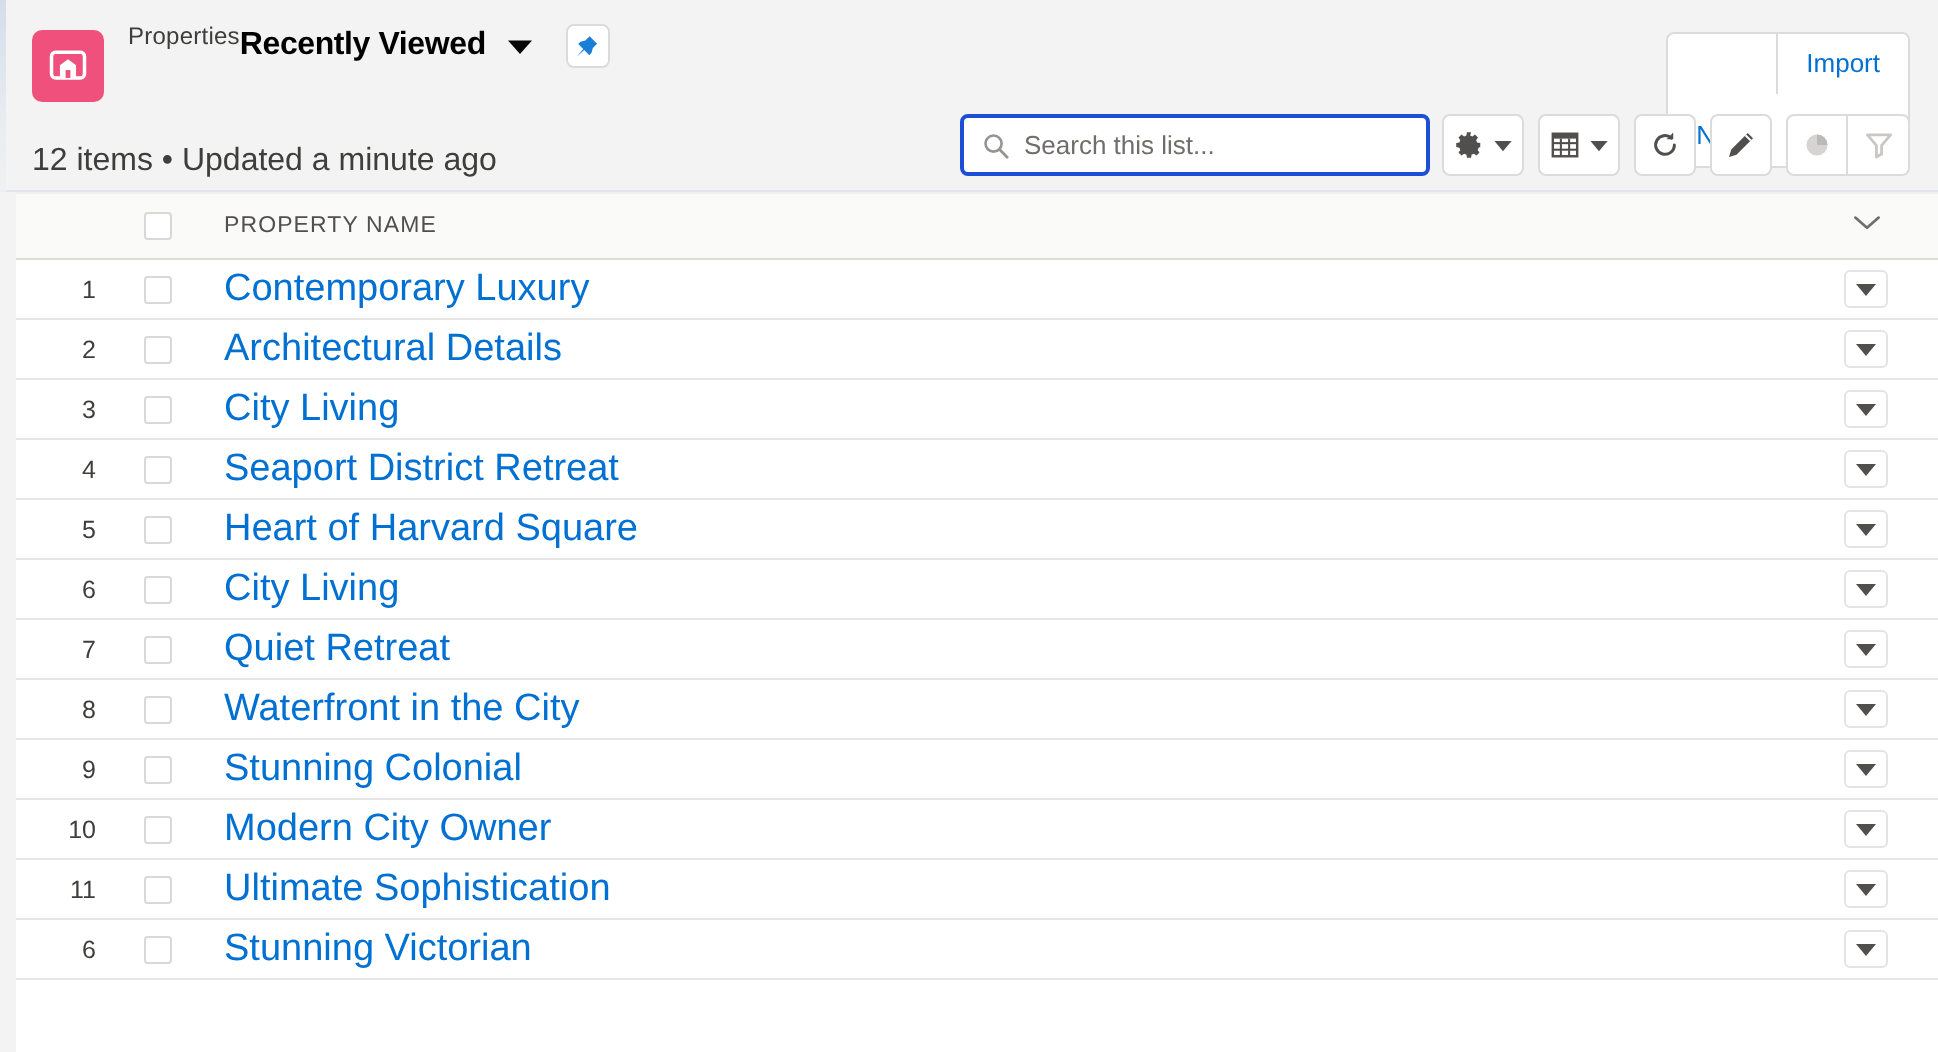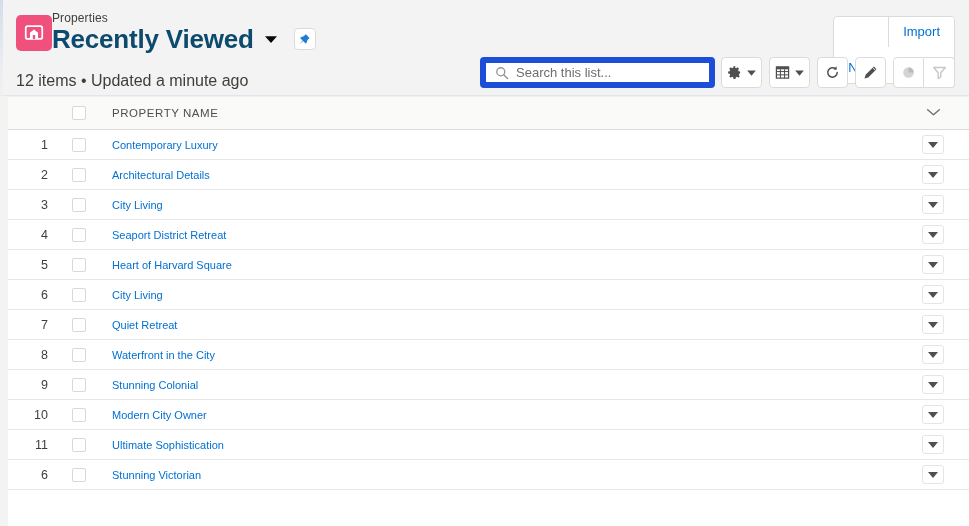--- a/index.html
+++ b/index.html
@@ -56,39 +56,40 @@
     background: #f0517c;
     display: flex;
     align-items: center;
     justify-content: center;
     flex: 0 0 auto;
     margin-top: 3px;
   }
   .obj-icon svg { display: block; }
 
   .title-block {
-    display: flex;
-    flex-direction: column;
+    margin-left: 12px;
+    display: flex;
+    flex-direction: row;
     line-height: 1;
   }
   .eyebrow {
     font-size: 12px;
     color: #3e3e3c;
     letter-spacing: .01em;
     margin-bottom: 2px;
     white-space: nowrap;
   }
   .title-row {
     display: flex;
     align-items: center;
   }
   .list-title {
-    font-size: 26px;
+    font-size: 16px;
     font-weight: bold;
-    color: #0c4a6e;
+    color: #000000;
     letter-spacing: -.2px;
     white-space: nowrap;
   }
   .title-caret {
     margin-left: 10px;
     display: inline-flex;
     align-items: center;
     cursor: pointer;
   }
   .pin-btn {
@@ -142,21 +143,21 @@
   .btn-group .gbtn:first-child { border-left: none; margin-top: 36px; }
 
   
   .search-wrap {
     position: absolute;
     left: 480px;
     top: 57px;
     width: 235px;
     height: 31px;
     background: #fff;
-    border: 6px solid #1d4ed8;
+    border: 2px solid #1d4ed8;
     border-radius: 4px;
     display: flex;
     align-items: center;
     box-sizing: border-box;
   }
   .search-wrap svg { margin: 0 7px 0 9px; flex: 0 0 auto; }
   .search-input {
     border: none;
     outline: none;
     background: transparent;
@@ -265,21 +266,21 @@
     color: #3e3e3c;
     font-size: 12.5px;
   }
   td.td-check, th.th-check { text-align: center; }
   td.td-name { padding-left: 14px; }
   td.td-act  { text-align: center; }
 
   .row-link {
     color: #0070d2;
     text-decoration: none;
-    font-size: 11px;
+    font-size: 19px;
     cursor: pointer;
   }
 
   .cbx {
     width: 14px;
     height: 14px;
     border: 1px solid #d8d8d8;
     border-radius: 2px;
     background: #fff;
     display: inline-block;

